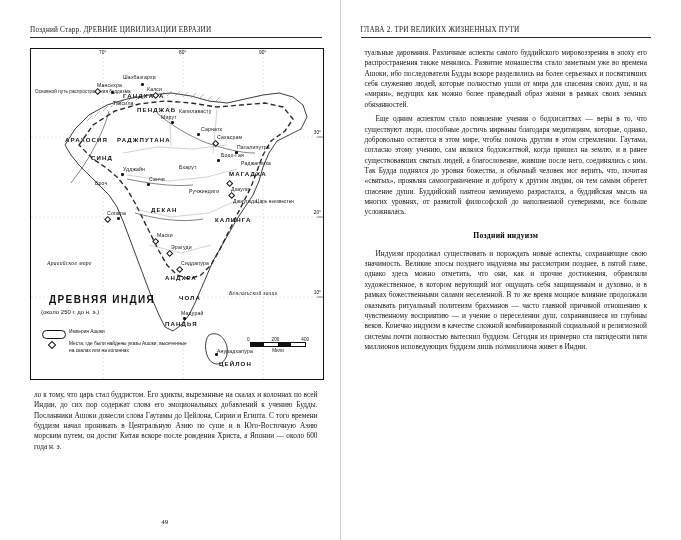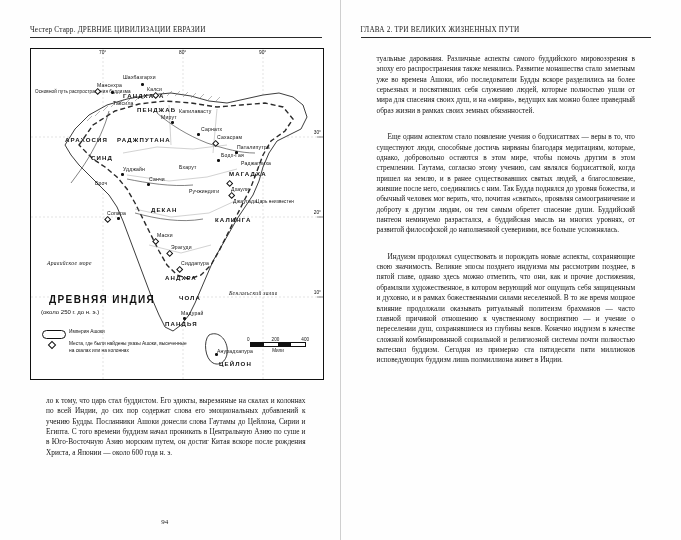--- a/index.html
+++ b/index.html
@@ -161,21 +161,21 @@
   }
   .scalebar .nums { display: flex; justify-content: space-between; width: 62px; margin: 0 auto; }
   
   .body-text {
     font-size: 7.3px;
     line-height: 1.42;
     text-align: justify;
     color: #141414;
     hyphens: auto;
   }
-  .body-text p { margin: 16px; text-indent: 11px; }
+  .body-text p { margin: 4px; text-indent: 11px; }
   .body-text p.noindent { text-indent: 0; }
   .section-head {
     text-align: center;
     font-size: 7.6px;
     font-weight: bold;
     margin: 13px 0 9px 0;
     letter-spacing: .3px;
   }
   .folio {
     position: absolute;
@@ -189,21 +189,21 @@
   .page.right .folio { padding-left: 8px; }
 </style>
 </head>
 <body>
 
 <div class="spread">
 
   <div class="page left">
 
     <div class="running-head">
-      <span class="author">Честер Старр. </span><span>ДРЕВНИЕ ЦИВИЛИЗАЦИИ ЕВРАЗИИ</span>
+      <span class="author">Поздний Старр. </span><span>ДРЕВНИЕ ЦИВИЛИЗАЦИИ ЕВРАЗИИ</span>
     </div>
     <div class="rule"></div>
 
     <div class="map-wrap">
       <svg class="map-svg" width="292" height="330" viewBox="0 0 292 330">
 
         <g stroke="#b8b8b8" stroke-width="0.4" fill="none" stroke-dasharray="2 2">
           <line x1="0" y1="88" x2="292" y2="88"></line>
           <line x1="0" y1="168" x2="292" y2="168"></line>
           <line x1="0" y1="248" x2="292" y2="248"></line>
@@ -345,33 +345,34 @@
         </div>
         <div class="bar"></div>
         <div>Мили</div>
       </div>
     </div>
 
     <div class="body-text">
       <p class="noindent">ло к тому, что царь стал буддистом. Его эдикты, вырезанные на скалах и колоннах по всей Индии, до сих пор содержат слова его эмоциональных добавлений к учению Будды. Посланники Ашоки донесли слова Гаутамы до Цейлона, Сирии и Египта. С того времени буддизм начал проникать в Центральную Азию по суше и в Юго-Восточную Азию морским путем, он достиг Китая вскоре после рождения Христа, а Японии — около 600 года н. э.</p>
     </div>
 
-    <div class="folio">94</div>
+    <div class="folio">49</div>
   </div>
 
   <div class="page right">
 
     <div class="running-head">Глава 2. ТРИ ВЕЛИКИХ ЖИЗНЕННЫХ ПУТИ</div>
     <div class="rule"></div>
 
     <div class="body-text">
       <p class="noindent">туальные дарования. Различные аспекты самого буддийского мировоззрения в эпоху его распространения также менялись. Развитие монашества стало заметным уже во времена Ашоки, ибо последователи Будды вскоре разделились на более серьезных и посвятивших себя служению людей, которые полностью ушли от мира для спасения своих душ, и на «мирян», ведущих как можно более праведный образ жизни в рамках своих земных обязанностей.</p>
       <p>Еще одним аспектом стало появление учения о бодхисаттвах — веры в то, что существуют люди, способные достичь нирваны благодаря медитациям, которые, однако, добровольно остаются в этом мире, чтобы помочь другим в этом стремлении. Гаутама, согласно этому учению, сам являлся бодхисаттвой, когда пришел на землю, и в ранее существовавших святых людей, а благословение, жившие после него, соединялись с ним. Так Будда поднялся до уровня божества, и обычный человек мог верить, что, почитая «святых», проявляя самоограничение и доброту к другим людям, он тем самым обретет спасение души. Буддийский пантеон неминуемо разрастался, а буддийская мысль на многих уровнях, от развитой философской до наполненной суевериями, все больше усложнялась.</p>
     </div>
 
+    <div class="section-head">Поздний индуизм</div>
 
     <div class="body-text">
       <p>Индуизм продолжал существовать и порождать новые аспекты, сохраняющие свою значимость. Великие эпосы позднего индуизма мы рассмотрим позднее, в пятой главе, однако здесь можно отметить, что они, как и прочие достижения, обрамляли художественное, в котором верующий мог ощущать себя защищенным и духовно, и в рамках божественными силами неселенной. В то же время мощное влияние продолжали оказывать ритуальный политеизм брахманов — часто главной причиной отношению к чувственному восприятию — и учение о переселении душ, сохранявшиеся из глубины веков. Конечно индуизм в качестве сложной комбинированной социальной и религиозной системы почти полностью вытеснил буддизм. Сегодня из примерно ста пятидесяти пяти миллионов исповедующих буддизм лишь полмиллиона живет в Индии.</p>
     </div>
 
   </div>
 
 </div>
 
 </body></html>

